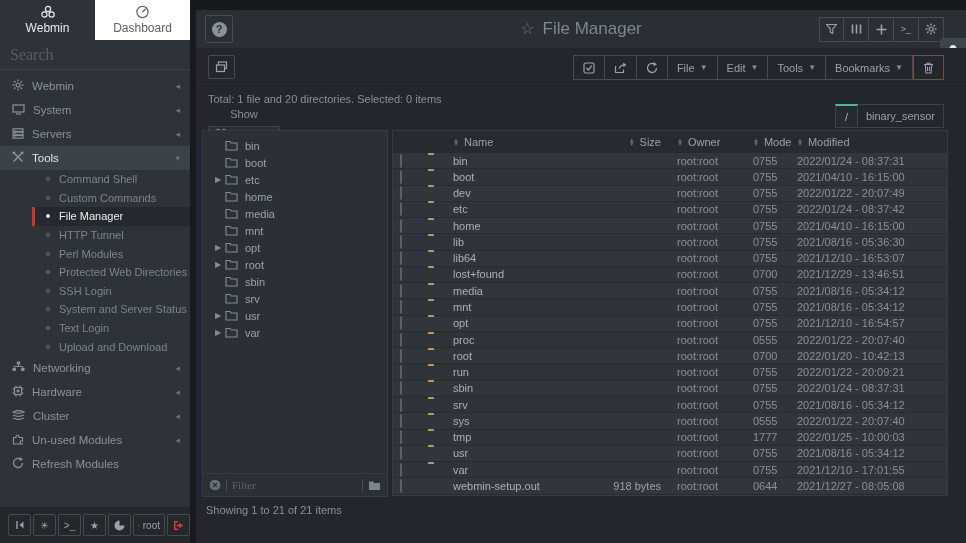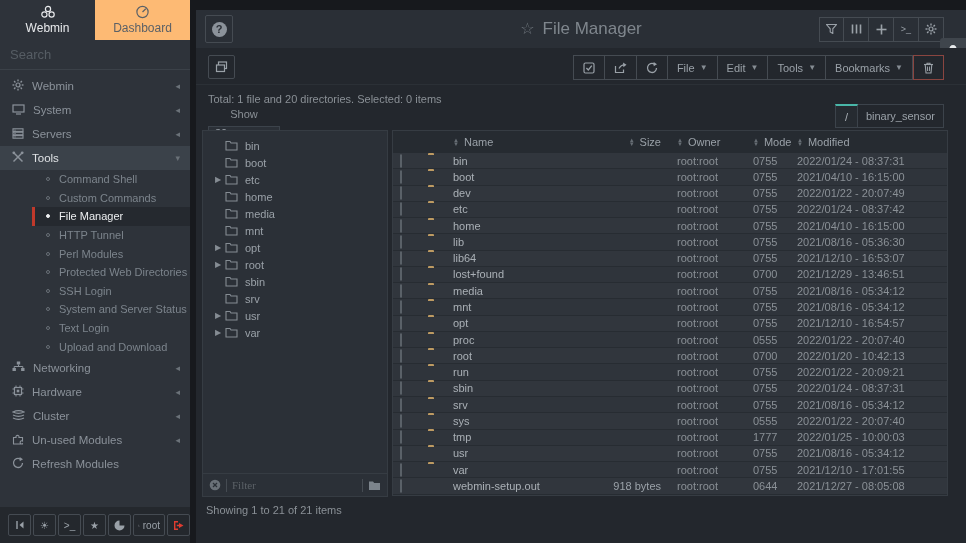--- a/index.html
+++ b/index.html
@@ -4,25 +4,25 @@
 <style>
   * { margin:0; padding:0; box-sizing:border-box; }
   html,body { width:966px; height:543px; overflow:hidden; }
   body { background:#17191d; font-family:"Liberation Sans", sans-serif; color:#9aa1a8; font-size:11px; position:relative; }
 
   
   .sidebar { position:absolute; left:0; top:0; width:190px; height:543px; background:#2e333a; }
   .side-tabs { display:flex; height:40px; }
   .side-tab { flex:1; display:flex; flex-direction:column; align-items:center; justify-content:center; gap:2px; cursor:pointer; }
   .side-tab .tab-label { font-size:12px; color:#e8eaec; }
-  .side-tab.inactive { background:#fdba74; }
+  .side-tab.inactive { background:#ffffff; }
   .side-tab.inactive .tab-label { color:#5b6167; }
   .side-tab svg { display:block; }
   .side-search { height:30px; display:flex; align-items:center; padding:0 10px; border-bottom:1px solid #3b4148; }
-  .side-search input { flex:1; background:transparent; border:none; outline:none; color:#9aa1a8; font-size:13px; font-family:Liberation Sans, sans-serif; }
+  .side-search input { flex:1; background:transparent; border:none; outline:none; color:#9aa1a8; font-size:16px; font-family:Liberation Serif, serif; }
   .side-search input::placeholder { color:#565d64; }
   .nav { padding-top:4px; }
   .nav-section { height:24px; display:flex; align-items:center; padding:0 10px 0 12px; gap:8px; color:#8b929a; cursor:pointer; }
   .nav-section .nav-label { flex:1; font-size:11.5px; }
   .nav-section .chev { color:#6a7178; font-size:9px; }
   .nav-section.open { background:#3b424a; }
   .nav-section.open .nav-label { color:#dfe2e5; }
   .nav-sub { }
   .nav-sub-item { height:18.6px; display:flex; align-items:center; gap:9px; padding-left:14px; color:#7c848c; cursor:pointer; position:relative;margin-left:32px; }
   .nav-sub-item .dot { width:4px; height:4px; border:1px solid #6a7178; border-radius:50%; flex:none; }

